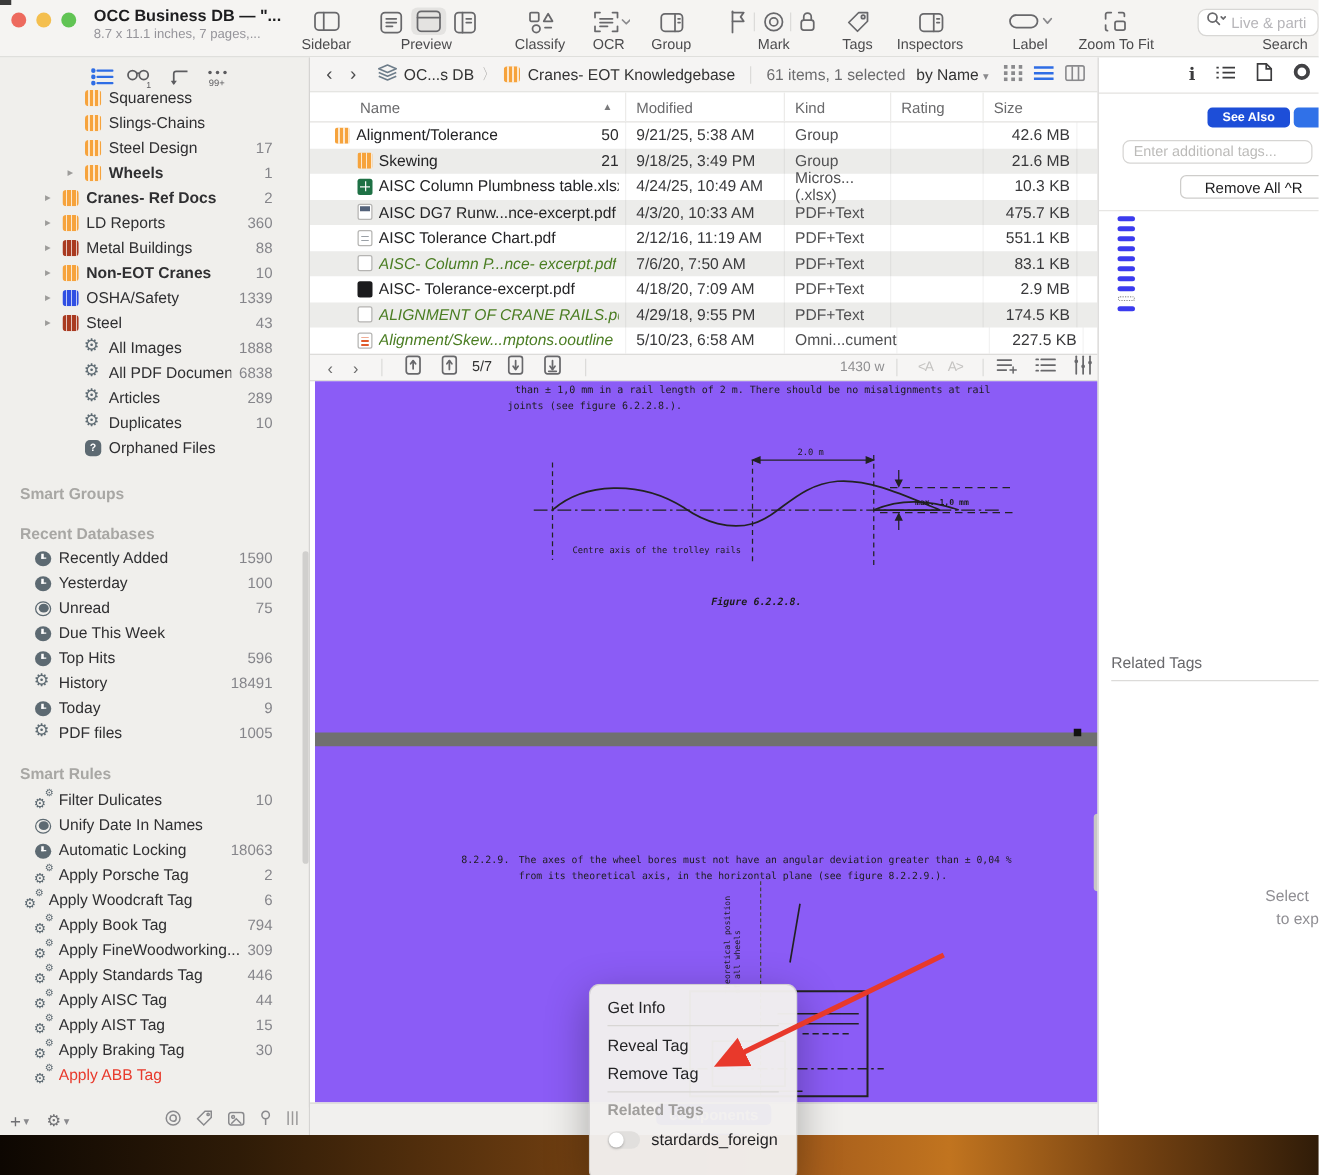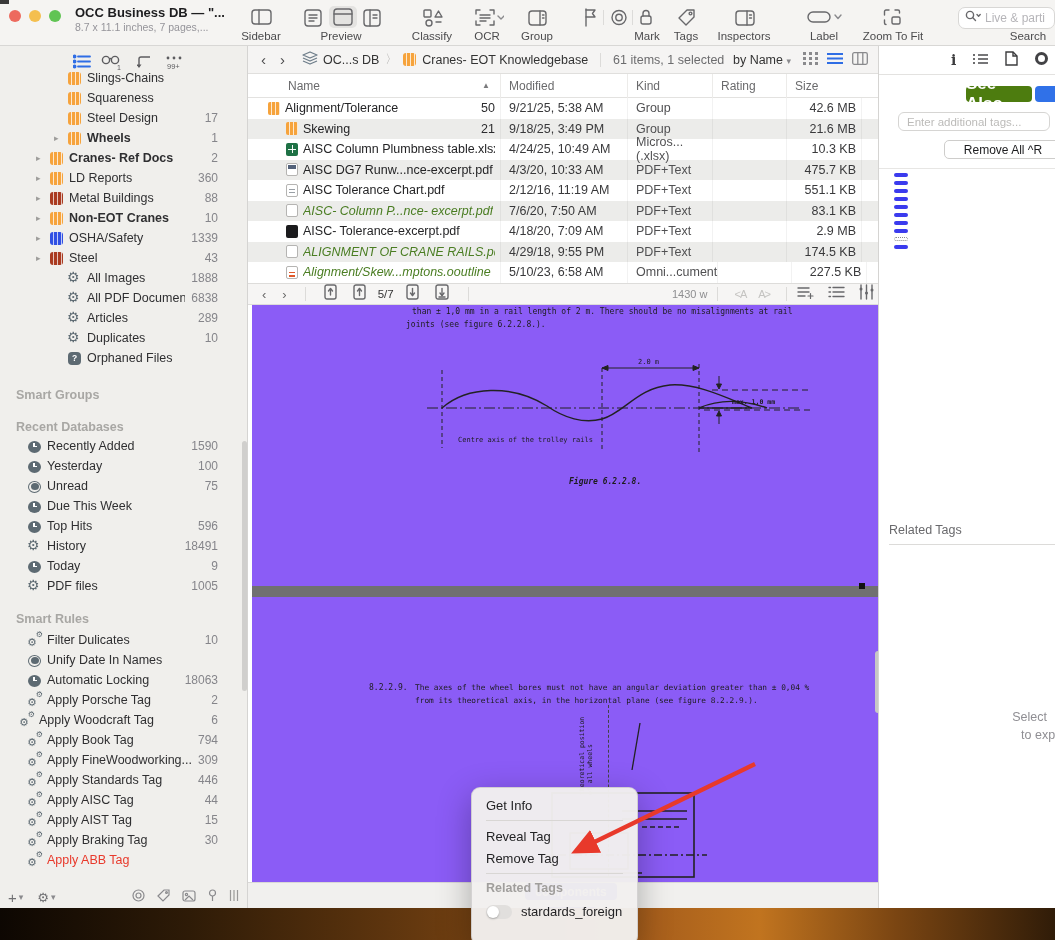--- a/index.html
+++ b/index.html
@@ -129,21 +129,21 @@
 
   
   #tagbar{left:248px;top:882px;width:630px;height:26px;background:#f1f0ee;border-top:1px solid #d9d8d6;display:flex;align-items:center;gap:7px;padding-left:16px;overflow:hidden;flex-direction:column;}
   .pill{background:#3f3eee;color:#fff;font-size:12px;font-weight:bold;border-radius:4px;height:17px;display:flex;align-items:center;padding:0 10px;white-space:nowrap;flex:0 0 auto;}
   .pill.selected{background:#a9c9f3;color:#151517;}
   .pill .pchv{font-size:8px;margin-left:4px;color:#2c2c2e;}
 
   
   #inspector{left:878px;top:46px;width:177px;height:862px;background:#fff;border-left:1px solid #d5d4d2;overflow:hidden;}
   #insp-icons{position:absolute;left:0;top:0;width:177px;height:29px;border-bottom:1px solid #e3e2e0;display:flex;align-items:center;gap:17px;padding-left:72px;color:#3c3c3e;}
-  #see-also{position:absolute;left:87px;top:40px;width:66px;height:16px;background:#4d7c0f;color:#fff;font-size:17px;font-weight:bold;display:flex;align-items:center;justify-content:center;border-radius:4px;}
+  #see-also{position:absolute;left:87px;top:40px;width:66px;height:16px;background:#1d4ed8;color:#fff;font-size:10px;font-weight:bold;display:flex;align-items:center;justify-content:center;border-radius:4px;}
   #see-also-blue{position:absolute;left:156px;top:40px;width:28px;height:16px;background:#3071e8;border-radius:4px;}
   #tags-input{position:absolute;left:19px;top:66px;width:152px;height:19px;border:1px solid #d6d5d3;border-radius:6px;font-size:11.5px;color:#bcbbb9;padding:0 8px;font-family:"Liberation Sans",sans-serif;background:#fff;}
   #tags-input::placeholder{color:#bcbbb9;}
   #remove-all{position:absolute;left:65px;top:94px;width:118px;height:19px;background:#fff;border:1px solid #cecdcb;border-radius:5px;font-size:12px;color:#1d1d1f;display:flex;align-items:center;justify-content:center;}
   #insp-sep{position:absolute;left:0;top:122px;width:177px;height:1px;background:#e7e6e4;}
   #insp-tags{position:absolute;left:15px;top:127px;display:flex;flex-direction:column;align-items:flex-start;gap:4px;}
   .itag{background:#3b3bee;color:#fff;font-size:11.5px;font-weight:bold;border-radius:5px;padding:2px 7px;}
   .itag.suggested{background:#fff;color:#3a3a3c;border:1px dotted #8a8a8a;font-weight:normal;padding:1px 6px;}
   #related-hdr{position:absolute;left:10px;top:477px;width:167px;font-size:12.5px;color:#69696c;padding-bottom:7px;border-bottom:1px solid #dcdbd9;}
   #hint1{position:absolute;right:8px;top:664px;font-size:12.5px;color:#8f8e93;}
@@ -276,21 +276,21 @@
   </div>
   <div class="abs" style="left:632px;top:10px;width:1px;height:15px;background:#dcdbd9;"></div>
   <div class="ticon" style="left:638px;">
     <svg width="16" height="19" viewBox="0 0 16 19">
         <g class="tb-stroke">
           <rect x="3" y="8" width="10" height="8" rx="2"></rect>
           <path d="M5 8 V5.5 a3 3 0 0 1 6 0 V8"></path>
         </g>
       </svg>
   </div>
-  <div class="tbtn-label" style="left:647px;">Mark</div>
+  <div class="tbtn-label" style="left:619px;">Mark</div>
 
   <div class="ticon" style="left:677px;">
     <svg width="19" height="19" viewBox="0 0 19 19">
         <g class="tb-stroke">
           <path d="M2 10 L10 2 H17 V9 L9 17 Z"></path>
           <circle cx="13.5" cy="5.5" r="1.4"></circle>
         </g>
       </svg>
   </div>
   <div class="tbtn-label" style="left:686px;">Tags</div>
@@ -386,27 +386,27 @@
           </g>
         </svg>
     </span>
   </div>
 
   <div id="side-list">
 
   <div class="srow" style="--ind: 2;">
         <span class="disc"></span>
         <span class="ic ic-folder-orange"></span>
+        <span class="slabel">Squareness</span>
+        <span class="scount"></span>
+      </div>
+      <div class="srow" style="--ind: 2;">
+        <span class="disc"></span>
+        <span class="ic ic-folder-orange"></span>
         <span class="slabel">Slings-Chains</span>
-        <span class="scount"></span>
-      </div>
-      <div class="srow" style="--ind: 2;">
-        <span class="disc"></span>
-        <span class="ic ic-folder-orange"></span>
-        <span class="slabel">Squareness</span>
         <span class="scount"></span>
       </div>
       <div class="srow" style="--ind: 2;">
         <span class="disc"></span>
         <span class="ic ic-folder-orange"></span>
         <span class="slabel">Steel Design</span>
         <span class="scount">17</span>
       </div>
       <div class="srow bold disc-closed" style="--ind: 2;">
         <span class="disc"></span>

